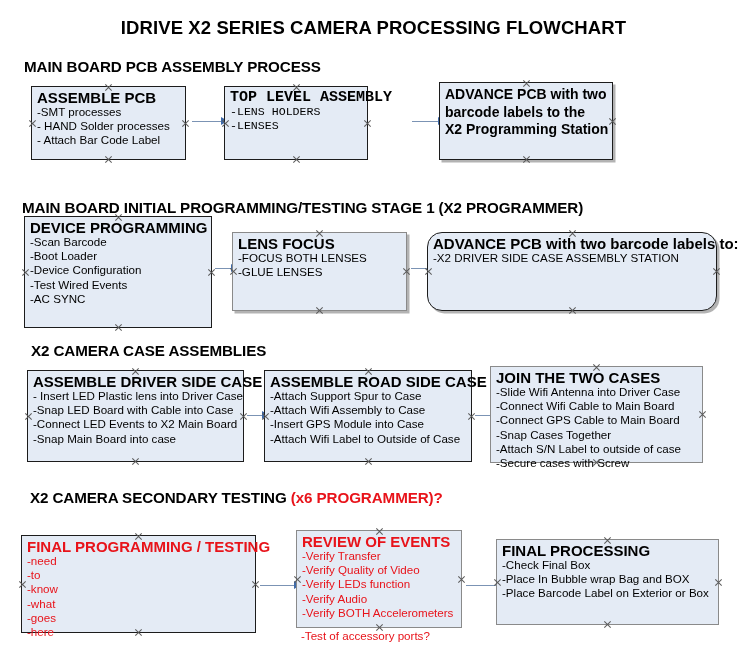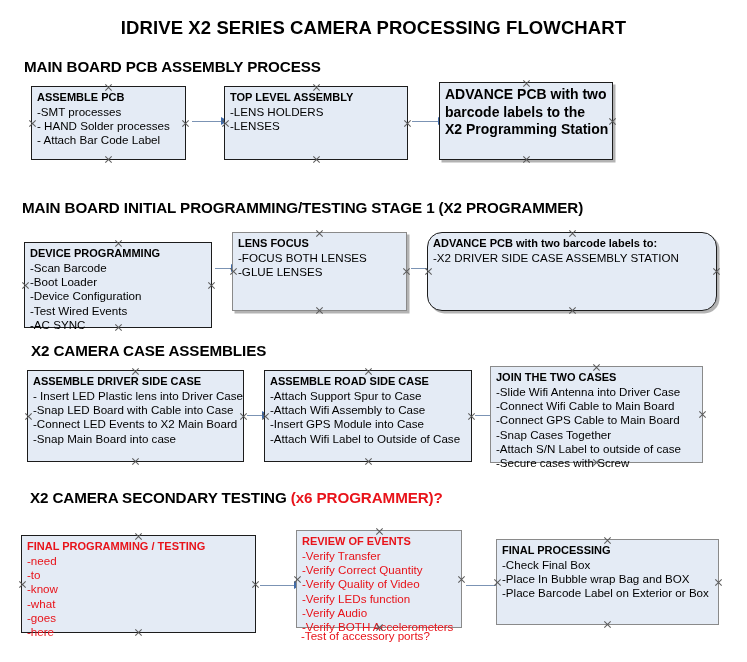--- a/index.html
+++ b/index.html
@@ -57,21 +57,21 @@
     overflow: visible;
   }
   .fbox.gray-border {
     border: 1.8px solid #8a8a8a;
   }
   .fbox.shadow {
     box-shadow: 2.5px 2.5px 0 0 #b3b3b3;
   }
 
   .fbox .b-head {
-    font-size: 11px;
+    font-size: 15px;
     font-weight: bold;
     line-height: 15px;
     white-space: nowrap;
     margin-bottom: 0px;
   }
   .fbox .b-line {
     font-size: 11.6px;
     line-height: 14.2px;
     white-space: nowrap;
   }
@@ -159,21 +159,21 @@
     <div class="hx" style="left:50%; top:100%;"></div>
     <div class="hx" style="left:0; top:50%;"></div>
     <div class="hx" style="left:100%; top:50%;"></div>
   </div>
 
   <div class="conn" style="left:192px; top:121px; width:35px;">
     <div class="shaft"></div>
     <div class="head"></div>
   </div>
 
-  <div class="fbox" style="left:224px; top:86px; width:184px; height:74px;">
+  <div class="fbox" style="left:224px; top:86px; width:144px; height:74px;font-family:Liberation Mono, monospace;">
     <div class="b-head">TOP LEVEL ASSEMBLY</div>
     <div class="b-line">-LENS HOLDERS</div>
     <div class="b-line">-LENSES</div>
     <div class="hx" style="left:50%; top:0;"></div>
     <div class="hx" style="left:50%; top:100%;"></div>
     <div class="hx" style="left:0; top:50%;"></div>
     <div class="hx" style="left:100%; top:50%;"></div>
   </div>
 
   <div class="conn" style="left:412px; top:121px; width:32px;">
@@ -187,21 +187,21 @@
     <div class="b-head big"> X2 Programming Station</div>
     <div class="hx" style="left:50%; top:0;"></div>
     <div class="hx" style="left:50%; top:100%;"></div>
     <div class="hx" style="left:100%; top:50%;"></div>
   </div>
 
   <div class="section-title" style="left:22px; top:199px;">
     <span>MAIN BOARD INITIAL PROGRAMMING/TESTING STAGE 1 (X2 PROGRAMMER)</span>
   </div>
 
-  <div class="fbox" style="left:24px; top:242px; width:188px; height:86px;">
+  <div class="fbox" style="left:24px; top:216px; width:188px; height:112px;">
     <div class="b-head">DEVICE PROGRAMMING</div>
     <div class="b-line">-Scan Barcode</div>
     <div class="b-line">-Boot Loader</div>
     <div class="b-line">-Device Configuration</div>
     <div class="b-line">-Test Wired Events</div>
     <div class="b-line">-AC SYNC</div>
     <div class="hx" style="left:50%; top:0;"></div>
     <div class="hx" style="left:50%; top:100%;"></div>
     <div class="hx" style="left:0; top:50%;"></div>
     <div class="hx" style="left:100%; top:50%;"></div>
@@ -306,21 +306,20 @@
   </div>
 
   <div class="conn" style="left:260px; top:585px; width:40px;">
     <div class="shaft"></div>
     <div class="head"></div>
   </div>
 
   <div class="fbox gray-border red-text" style="left:296px; top:530px; width:166px; height:98px;">
     <div class="b-head">REVIEW OF EVENTS</div>
     <div class="b-line">-Verify Transfer</div>
-    <div class="b-line">-Verify Correct Quantity</div>
     <div class="b-line">-Verify Quality of Video</div>
     <div class="b-line">-Verify LEDs function</div>
     <div class="b-line">-Verify Audio</div>
     <div class="b-line">-Verify BOTH Accelerometers</div>
     <div class="hx" style="left:50%; top:0;"></div>
     <div class="hx" style="left:50%; top:100%;"></div>
     <div class="hx" style="left:0; top:50%;"></div>
     <div class="hx" style="left:100%; top:50%;"></div>
   </div>
 

